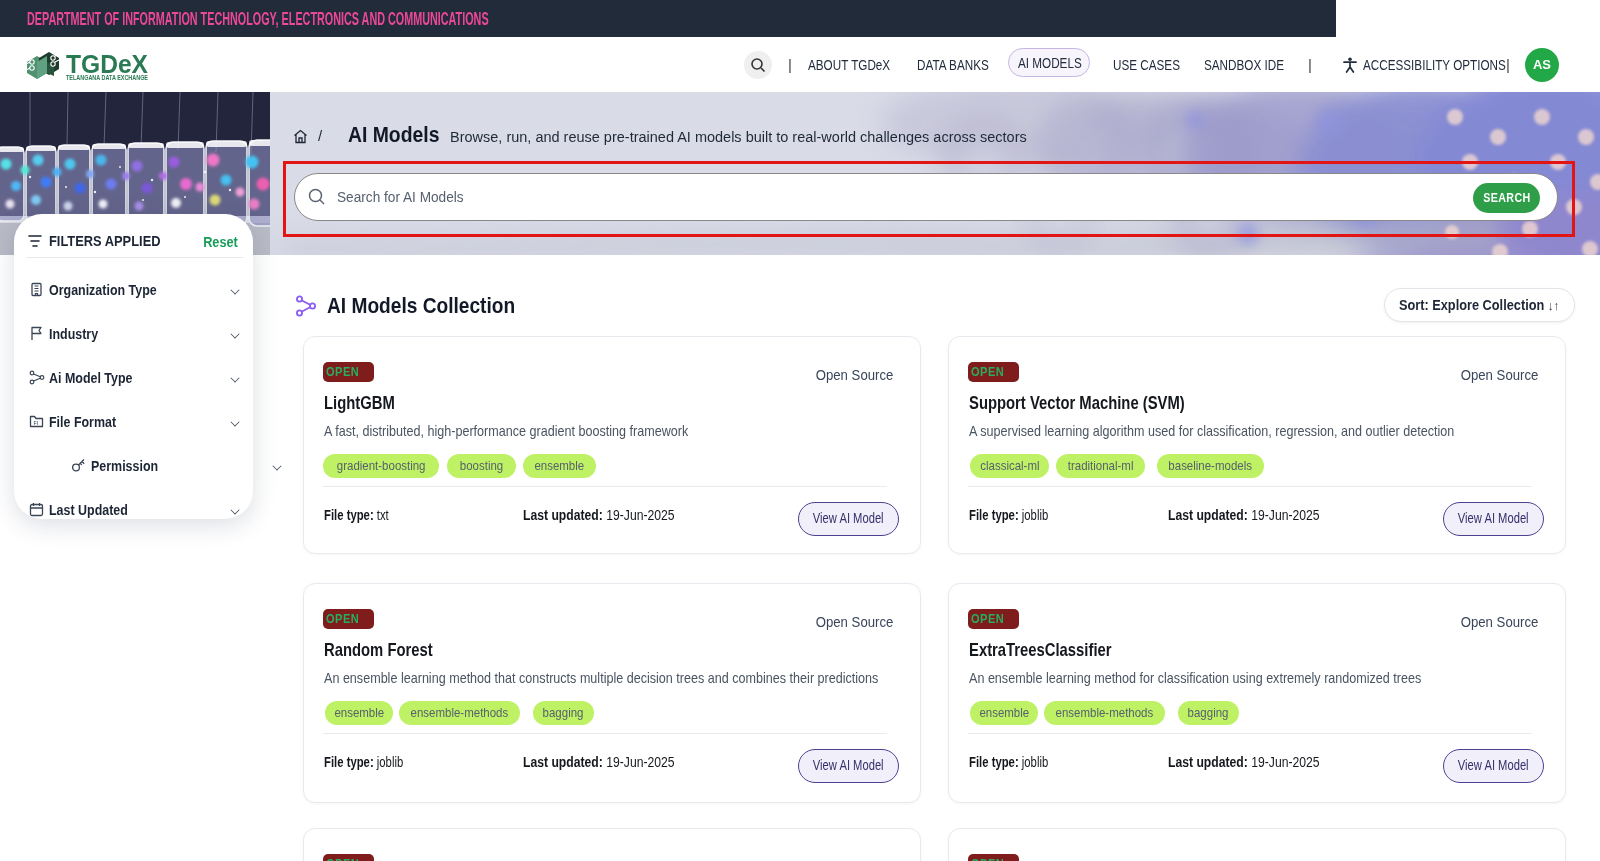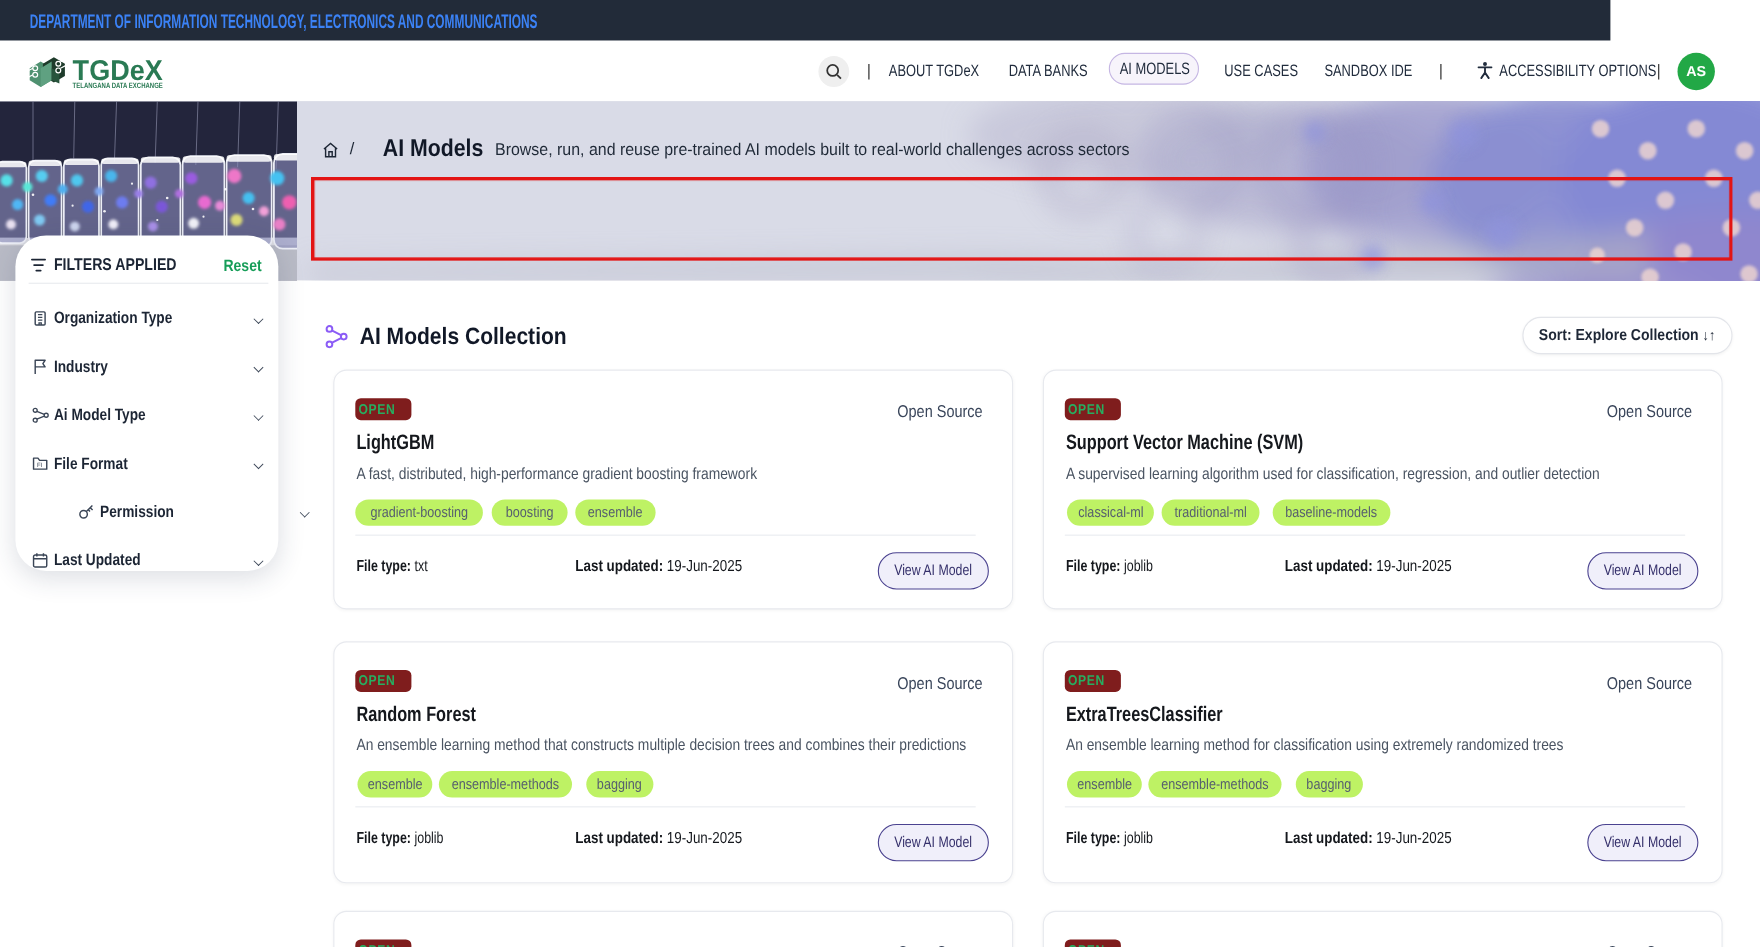--- a/index.html
+++ b/index.html
@@ -1,20 +1,20 @@
 <!DOCTYPE html>
 <html><head>
 <meta charset="utf-8">
 <style>
 * { margin:0; padding:0; box-sizing:border-box; }
 html,body { width:1600px; height:861px; overflow:hidden; background:#fff;
   font-family:"Liberation Sans", sans-serif; }
 .cx { display:inline-block; transform-origin:0 50%; white-space:nowrap; }
-.topbar { position:absolute; left:0; top:0; width:1464px; height:37px;
-  background:#222b39; color:#3b82f6; }
+.topbar { position:absolute; left:0; top:0; width:1336px; height:37px;
+  background:#222b39; color:#ec4899; }
 .topbar > span { position:absolute; left:27px; top:4px; font-size:18px;
   font-weight:700; line-height:30px; }
 .header { position:absolute; left:0; top:37px; width:1600px; height:55px; background:#fff; }
 .logo { position:absolute; left:24px; top:7px; }
 .header .item { position:absolute; top:0; height:55px; line-height:55px;
   font-size:15px; color:#212c3d; font-weight:500; white-space:nowrap;
   transform-origin:0 50%; }
 .searchcirc { position:absolute; left:744px; top:14px; width:28px; height:28px;
   border-radius:50%; background:#efefef; }
 .pillnav { position:absolute; left:1008px; top:11px; width:82px; height:29px;
@@ -262,20 +262,28 @@
   </svg>
   <div class="crumbs">
     <svg width="15" height="15" viewBox="0 0 15 15" style="position:absolute;left:3px;top:3px;">
         <path d="M1.5 6.5 L7.5 1.5 L13.5 6.5 M3 5.8 L3 13.5 L12 13.5 L12 5.8 M6 13.5 L6 9 L9 9 L9 13.5" fill="none" stroke="#1e2736" stroke-width="1.3"></path>
       </svg>
     <span style="position:absolute;left:28px;top:1px;font-size:15px;color:#1e2736;">/</span>
     <span class="cx" style="position:absolute;left:58px;top:-4px;font-size:22px;font-weight:700;color:#111827;transform:scaleX(.88);">AI Models</span>
     <span class="cx" style="position:absolute;left:160px;top:2px;font-size:15.5px;color:#1f2937;transform:scaleX(.935);">Browse, run, and reuse pre-trained AI models built to real-world challenges across sectors</span>
   </div>
   <div class="redbox"></div>
+  <div class="searchpill">
+    <svg width="20" height="20" viewBox="0 0 20 20" style="position:absolute;left:12px;top:13px;">
+        <circle cx="8.5" cy="8.5" r="6" fill="none" stroke="#5a6270" stroke-width="1.5"></circle>
+        <path d="M13 13 L17 17" stroke="#5a6270" stroke-width="1.5"></path>
+      </svg>
+    <span class="cx" style="position:absolute;left:42px;top:14px;font-size:15.5px;color:#555f6e;transform:scaleX(.88);">Search for AI Models</span>
+    <div class="searchbtn"><span>SEARCH</span></div>
+  </div>
 </div>
 
 <div class="main"></div>
 <div class="sidebar">
   <svg width="18" height="14" viewBox="0 0 18 14" style="position:absolute;left:13px;top:20px;">
       <path d="M2 2 L14 2 M4 7 L12 7 M6 12 L10 12" stroke="#1c2534" stroke-width="1.6" stroke-linecap="round"></path>
     </svg>
   <div class="sbhead">FILTERS APPLIED</div>
   <div style="position:absolute;right:15px;top:19px;font-size:15px;font-weight:700;color:#169d58;transform:scaleX(.85);transform-origin:100% 50%;">Reset</div>
   <div style="position:absolute;left:12px;right:9px;top:43px;height:1px;background:#e8eaee;"></div>

